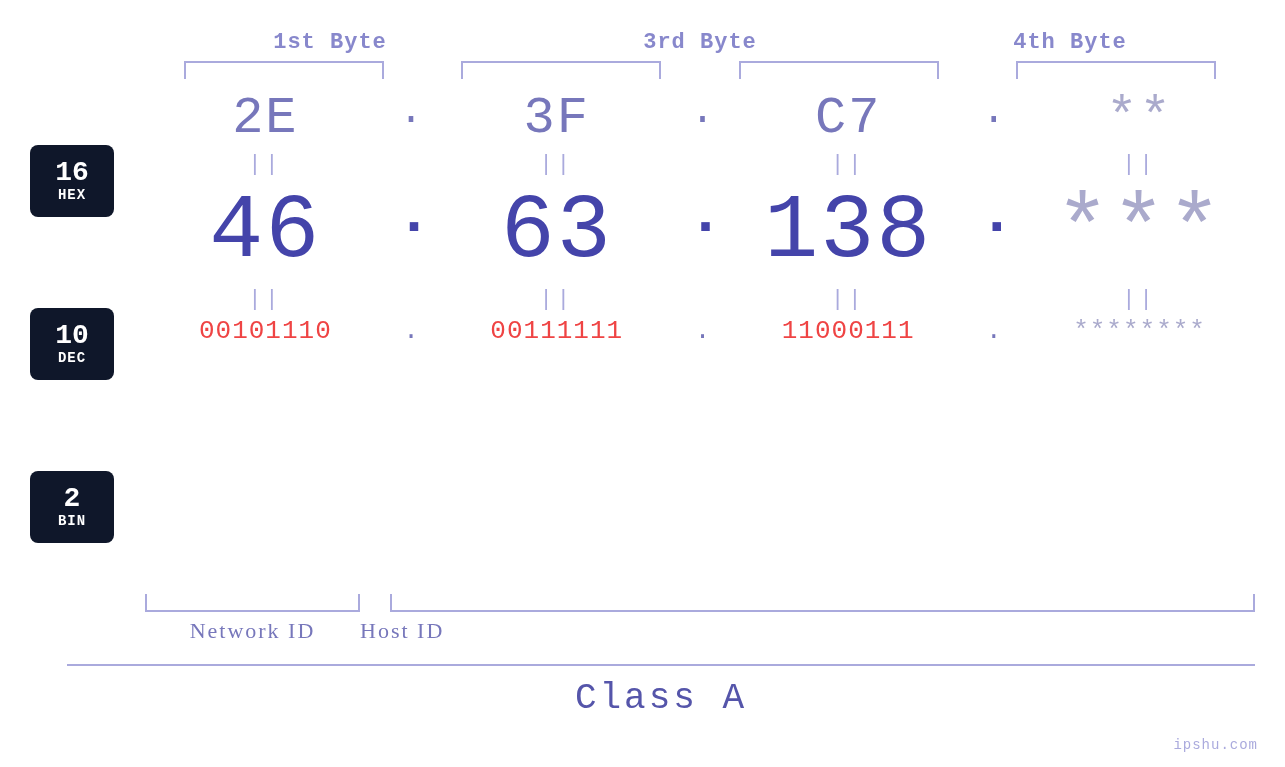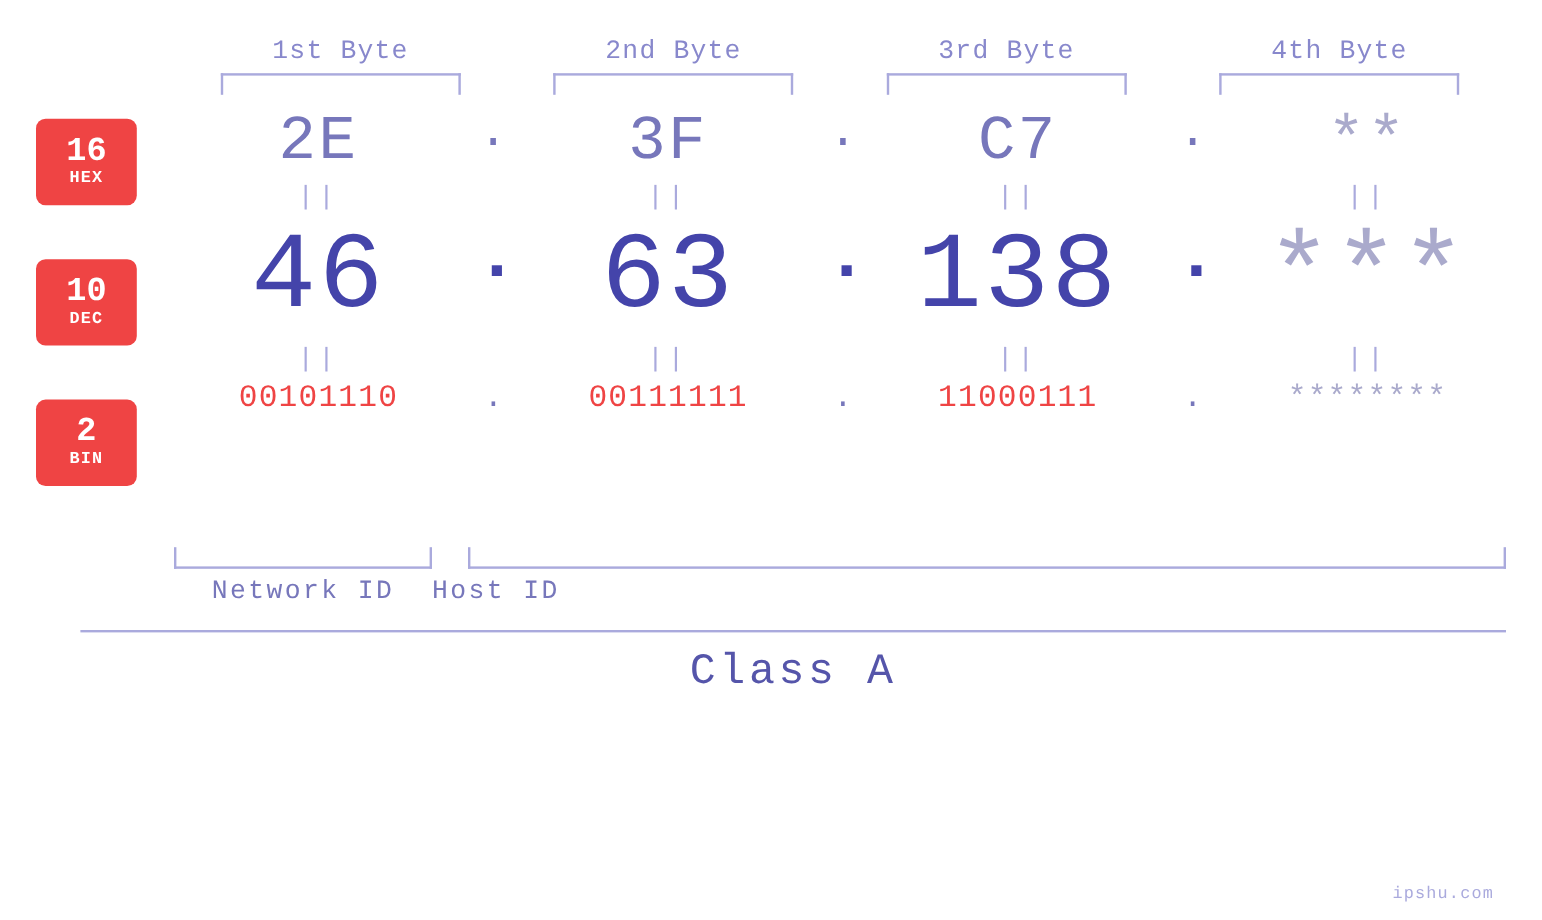--- a/index.html
+++ b/index.html
@@ -23,20 +23,21 @@
     }
 
     
     .byte-headers {
       display: flex;
       width: 100%;
       padding-left: 145px;
       padding-top: 30px;
       justify-content: space-around;
       padding-right: 30px;
+      font-weight: bold;
     }
 
     .byte-header {
       color: #8888cc;
       font-size: 22px;
       text-align: center;
       width: 200px;
       letter-spacing: 1px;
     }
 
@@ -73,30 +74,31 @@
     .badges-col {
       display: flex;
       flex-direction: column;
       gap: 0px;
       margin-top: 10px;
       margin-right: 10px;
       width: 110px;
     }
 
     .badge {
-      background: #ef4444;
+      background: #0f172a;
       color: white;
       border-radius: 8px;
       width: 84px;
       height: 72px;
       display: flex;
       flex-direction: column;
       align-items: center;
       justify-content: center;
       margin-bottom: 45px;
+      margin-top: 46px;
     }
 
     .badge-number {
       font-size: 28px;
       font-weight: bold;
       line-height: 1;
     }
 
     .badge-label {
       font-size: 14px;
@@ -221,20 +223,21 @@
       height: 18px;
       border-bottom: 2px solid #aaaadd;
       border-left: 2px solid #aaaadd;
       border-right: 2px solid #aaaadd;
     }
 
     .bottom-labels {
       display: flex;
       flex-direction: row;
       margin-top: 6px;
+      font-family: Liberation Serif, serif;
     }
 
     .network-id-label {
       width: 215px;
       text-align: center;
       color: #7777bb;
       font-size: 22px;
       letter-spacing: 2px;
     }
 
@@ -263,40 +266,39 @@
       color: #5555aa;
       font-size: 36px;
       letter-spacing: 3px;
       margin-top: 12px;
     }
 
     
     .watermark {
       position: absolute;
       bottom: 14px;
-      right: 40px;
+      right: 27px;
       color: #aaaadd;
       font-size: 14px;
       letter-spacing: 1px;
       margin-left: 24px;
     }
 
     
     .masked {
       color: #aaaacc;
     }
   </style>
 </head>
 <body>
 
 <div class="main-container">
 
   <div class="byte-headers">
     <div class="byte-header">1st Byte</div>
-    <div class="byte-header">2nd Byte</div>
     <div class="byte-header">3rd Byte</div>
     <div class="byte-header">4th Byte</div>
   </div>
 
   <div class="brackets-row">
     <div class="bracket"></div>
     <div class="bracket"></div>
     <div class="bracket"></div>
     <div class="bracket"></div>
   </div>

